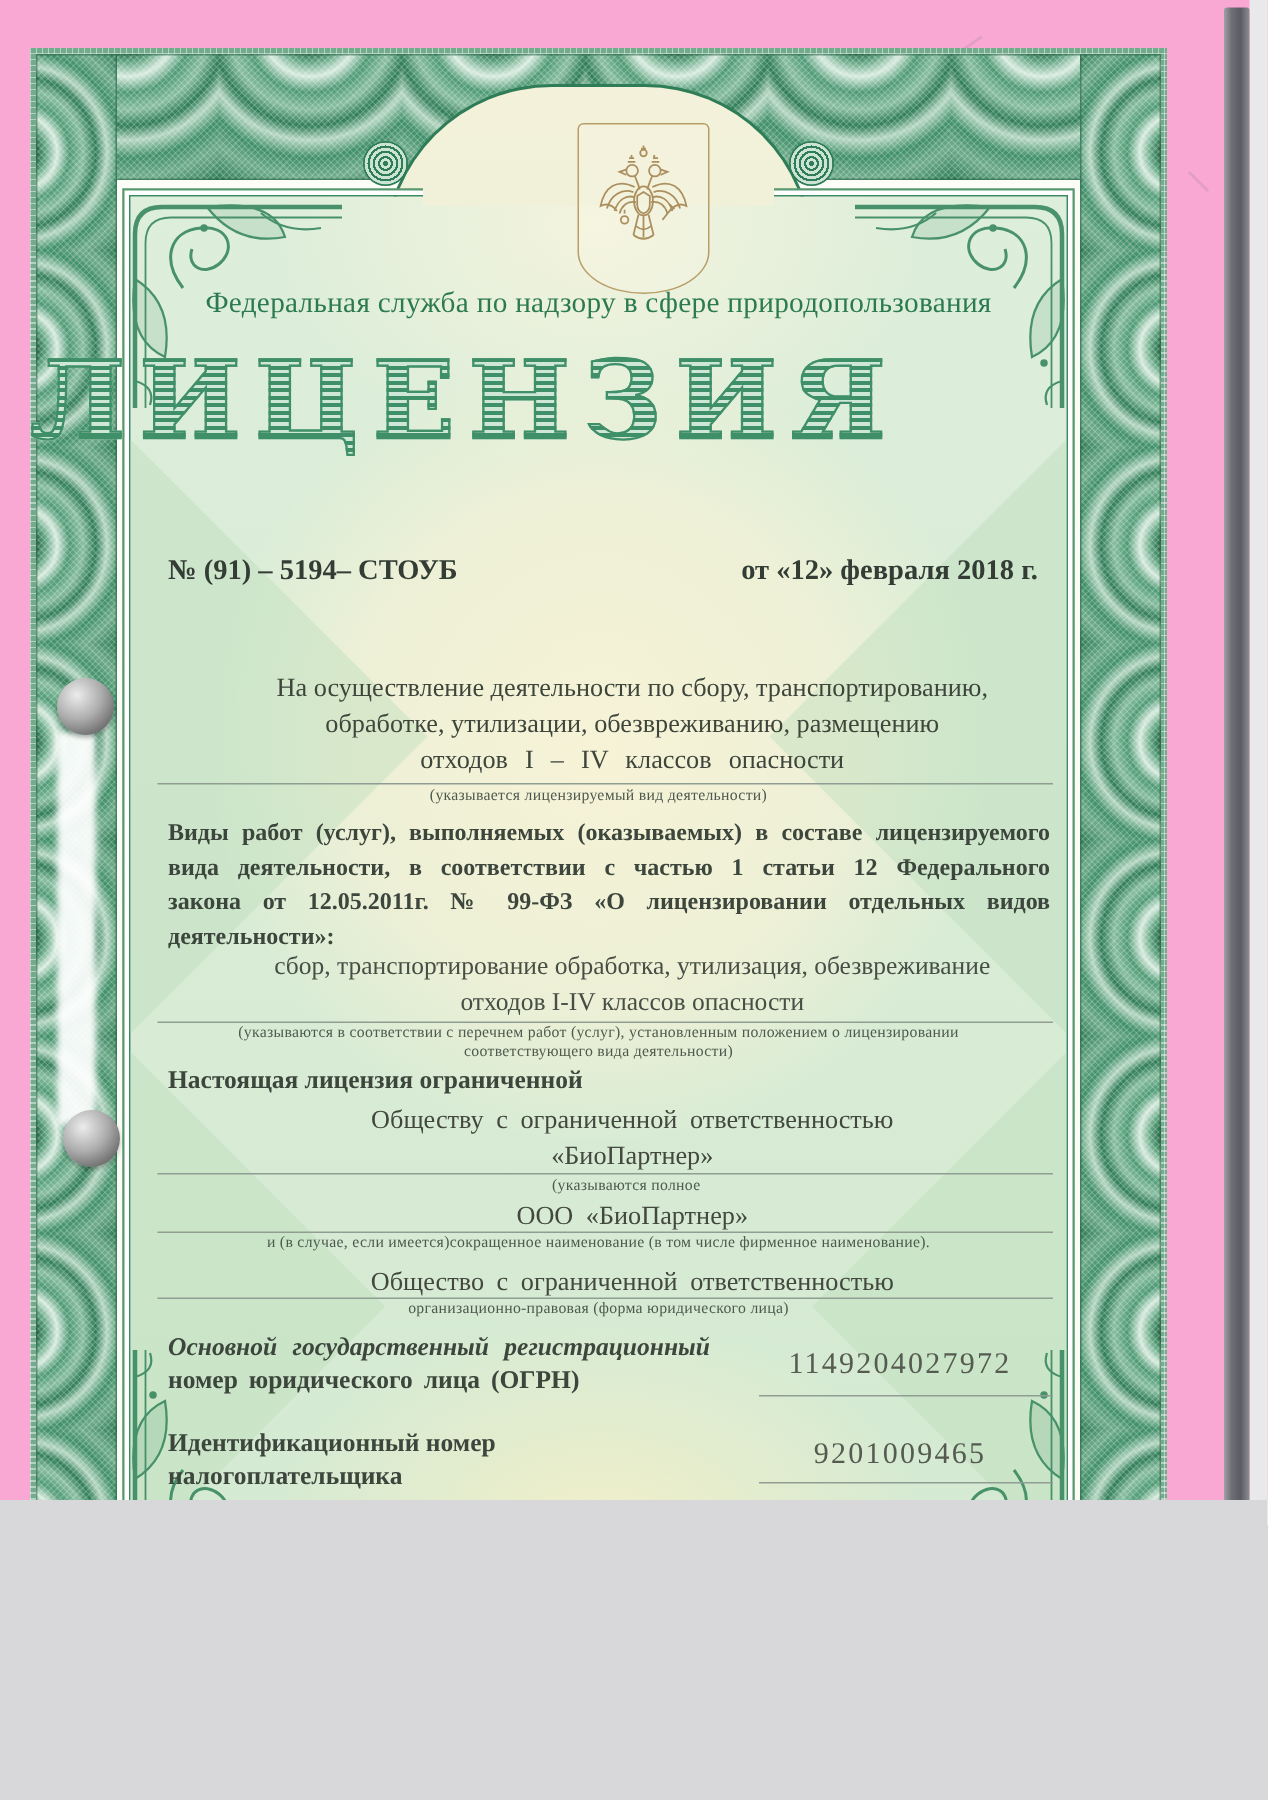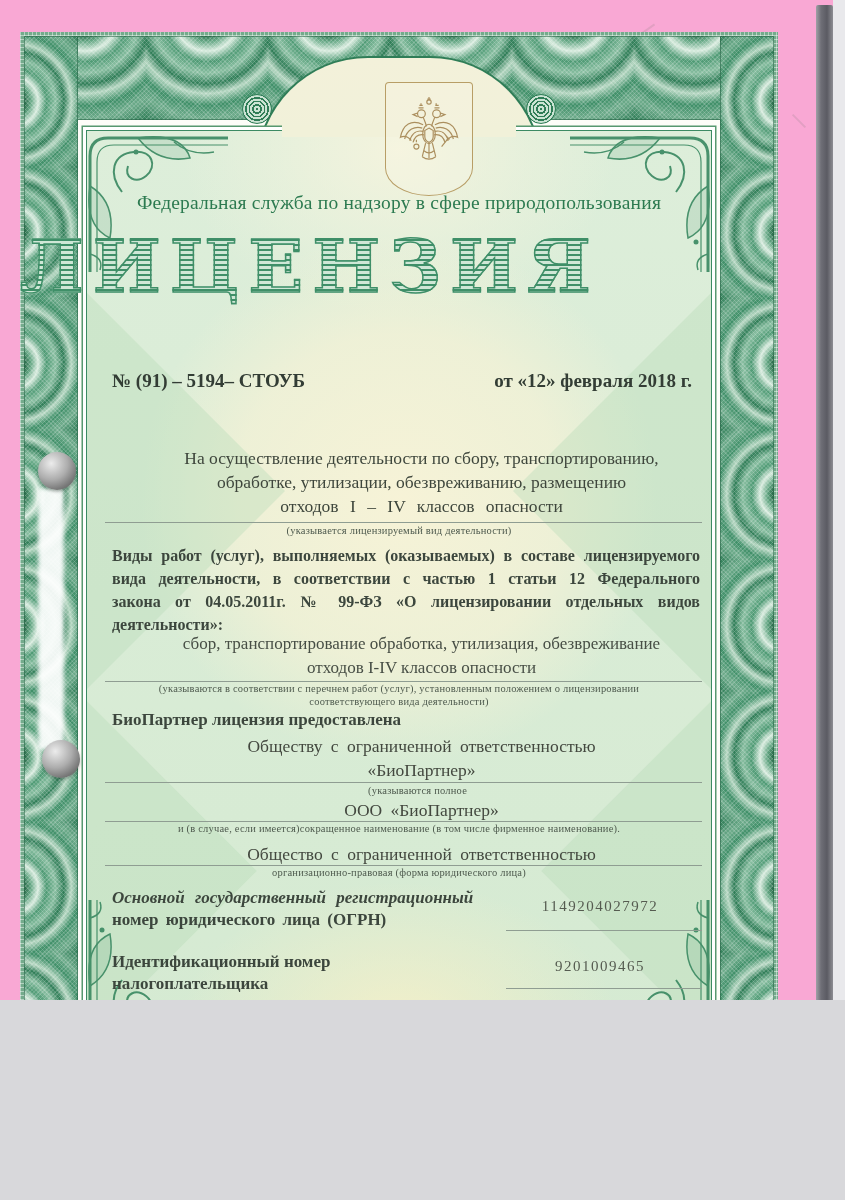--- a/index.html
+++ b/index.html
@@ -98,21 +98,21 @@
       font-weight:bold; font-size:19px; color:#333d35; }
   .center-line { left:0; right:0; text-align:center; color:#3e463c;padding-left:45px; }
   .act-line { font-size:17.5px; }
   .rule { position:absolute; height:1px; background:#8f9d92; z-index:6; }
   .caption { left:0; right:0; text-align:center; font-size:10.5px; color:#4e5a4e; letter-spacing:.2px; }
   .works-intro { left:92px; width:588px; top:512px; font-weight:bold; font-size:16px; line-height:23px;
       text-align:justify; color:#3c463d; word-spacing:3px; }
   .value-line { font-size:17px; color:#474e45; }
   .left-bold { left:92px; font-weight:bold; font-size:17px; color:#3c463d; }
   .name-line { font-size:17.5px; color:#43483f; word-spacing:4px; }
-  .num-value { position:absolute; z-index:6; text-align:center; font-size:15px; color:#555b50; letter-spacing:1.5px; }
+  .num-value { position:absolute; z-index:6; text-align:center; font-size:20px; color:#555b50; letter-spacing:1.5px; }
   .serial { left:430px; width:252px; top:988px; text-align:right; z-index:6; position:absolute;
       font-family:"DejaVu Sans Mono",monospace; font-weight:bold; font-size:20px; letter-spacing:3px; color:#515155; }
   .serial .mark { font-family:"DejaVu Sans",sans-serif; letter-spacing:0; color:#5a5a5e; }
 
   
   .streak { position:absolute; left:38px; top:488px; width:26px; height:262px; z-index:9;
       background:rgba(255,255,255,.92); filter:blur(2px); }
   .hole { position:absolute; width:38px; height:38px; border-radius:50%; z-index:10;
       background:radial-gradient(circle at 35% 30%, #ececec, #adadad 45%, #7a7a7a 72%, #4c4c4c 100%);
       box-shadow:0 2px 3px rgba(0,0,0,.25); }
@@ -242,28 +242,28 @@
       <span>№ (91) – 5194– СТОУБ</span>
       <span>от «12» февраля 2018 г.</span>
     </div>
 
     <div class="txt center-line act-line" style="top:416px;">На осуществление деятельности по сбору, транспортированию,</div>
     <div class="txt center-line act-line" style="top:440px;">обработке, утилизации, обезвреживанию, размещению</div>
     <div class="txt center-line act-line" style="top:464px; word-spacing:7px;">отходов I – IV классов опасности</div>
     <div class="rule" style="left:85px; top:490px; width:597px;"></div>
     <div class="txt caption" style="top:493px;">(указывается лицензируемый вид деятельности)</div>
 
-    <div class="txt works-intro">Виды работ (услуг), выполняемых (оказываемых) в составе лицензируемого вида деятельности, в соответствии с частью 1 статьи 12 Федерального закона от 04.05.2011г. № 99-ФЗ «О лицензировании отдельных видов деятельности»:</div>
+    <div class="txt works-intro">Виды работ (услуг), выполняемых (оказываемых) в составе лицензируемого вида деятельности, в соответствии с частью 1 статьи 12 Федерального закона от 12.05.2011г. № 99-ФЗ «О лицензировании отдельных видов деятельности»:</div>
     <div class="txt center-line value-line" style="top:602px;">сбор, транспортирование обработка, утилизация, обезвреживание</div>
     <div class="txt center-line value-line" style="top:626px;">отходов I-IV классов опасности</div>
     <div class="rule" style="left:85px; top:649px; width:597px;"></div>
     <div class="txt caption" style="top:651px;">(указываются в соответствии с перечнем работ (услуг), установленным положением о лицензировании</div>
     <div class="txt caption" style="top:664px;">соответствующего вида деятельности)</div>
 
-    <div class="txt left-bold" style="top:678px;">БиоПартнер лицензия предоставлена</div>
+    <div class="txt left-bold" style="top:678px;">Настоящая лицензия ограниченной</div>
     <div class="txt center-line name-line" style="top:704px;">Обществу с ограниченной ответственностью</div>
     <div class="txt center-line name-line" style="top:728px;">«БиоПартнер»</div>
     <div class="rule" style="left:85px; top:750px; width:597px;"></div>
     <div class="txt caption" style="top:753px;padding-left:37px;">(указываются полное</div>
     <div class="txt center-line name-line" style="top:768px;">ООО «БиоПартнер»</div>
     <div class="rule" style="left:85px; top:789px; width:597px;"></div>
     <div class="txt caption" style="top:791px;">и (в случае, если имеется)сокращенное наименование (в том числе фирменное наименование).</div>
     <div class="txt center-line name-line" style="top:812px;">Общество с ограниченной ответственностью</div>
     <div class="rule" style="left:85px; top:833px; width:597px;"></div>
     <div class="txt caption" style="top:835px;">организационно-правовая (форма юридического лица)</div>

